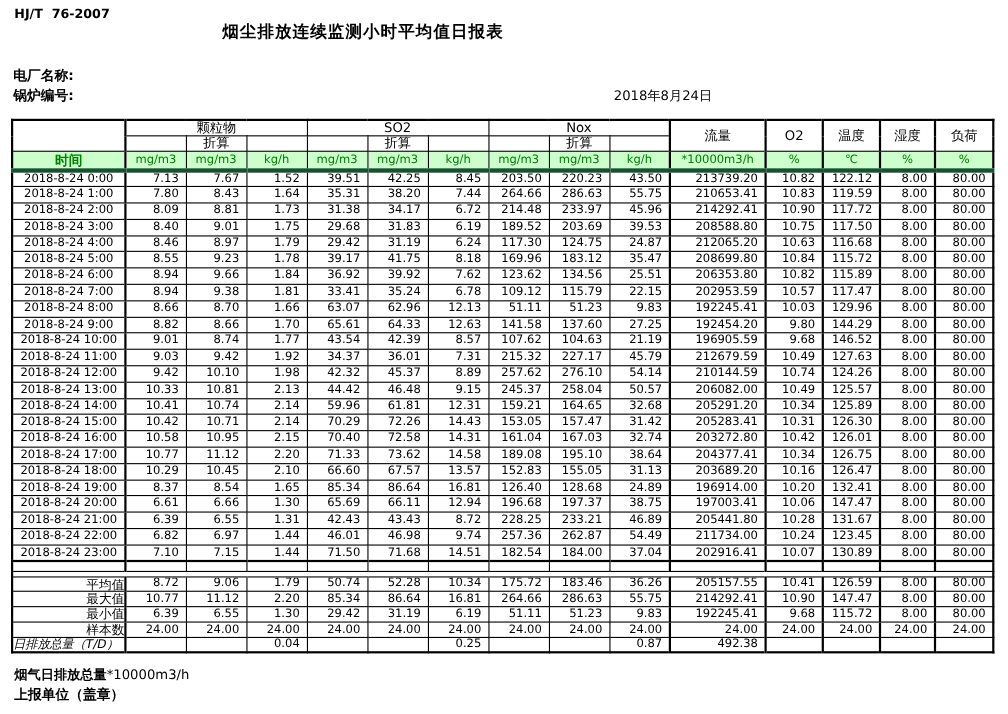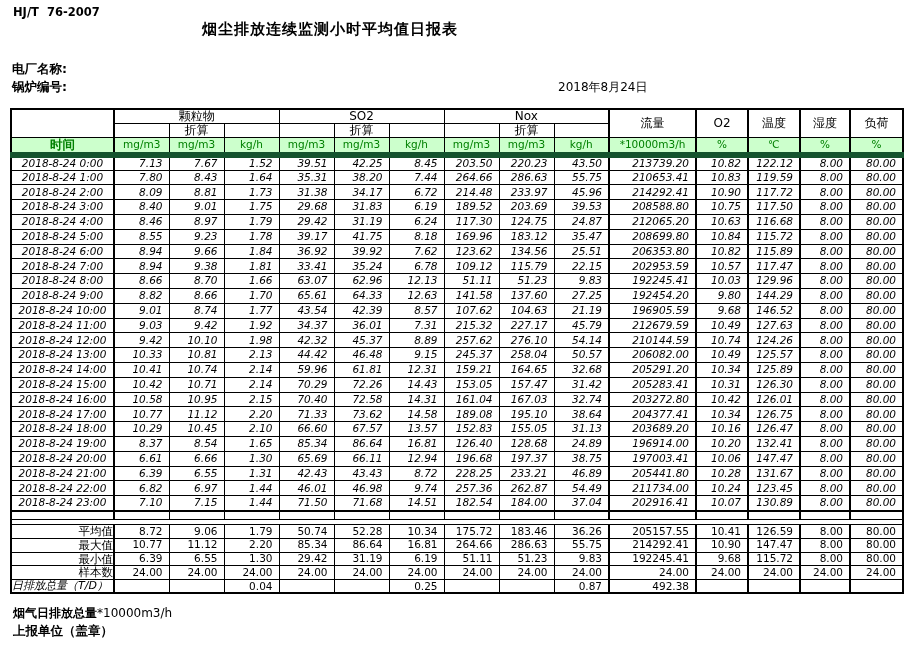--- a/index.html
+++ b/index.html
@@ -23,27 +23,27 @@
   th,td{
     border:1px solid #000;padding:0;margin:0;
     font-weight:normal;overflow:hidden;white-space:nowrap;
     vertical-align:middle;line-height:1.1;
   }
   .r-h1{height:14px;} .r-h2{height:14px;}
   .r-h1 th,.r-h2 th{font-size:12px;text-align:center;}
   .r-h3{height:17px;}
   .r-h3 th{
     background:var(--hdr-bg,#ccffcc);color:var(--hdr-txt,#008000);
-    font-size:10.5px;text-align:center;border-bottom:6px solid #14532d;
+    font-size:10.5px;text-align:center;border-bottom:4px solid #14532d;
   }
   .r-h3 th.t-label{font-size:12.5px;font-weight:bold;}
   .bL2{border-left:2px solid #000;}
   .c-num{text-align:right;padding-right:6px;font-size:10.5px;}
   .c-time{text-align:center;font-size:10.5px;}
-  tr.r-data{height:14.8px;font-style:italic;}
+  tr.r-data{height:14.8px;}
   tr.r-data.last td{border-bottom:2px solid #000;margin-left:31px;}
   tr.r-blank{height:9px;}
   tr.r-spacer{height:5px;}
   tr.r-spacer td{border-left:none;border-right:none;}
   tr.r-sum{height:13.8px;}
   .sum-label{text-align:right;font-size:11.5px;padding-right:0;}
   .tot-label{text-align:left;font-size:11px;overflow:visible;font-style:italic;}
 
   #flue-total{left:13px;top:605px;font-size:12px;font-weight:bold;}
   #flue-total .u{font-weight:normal;}

